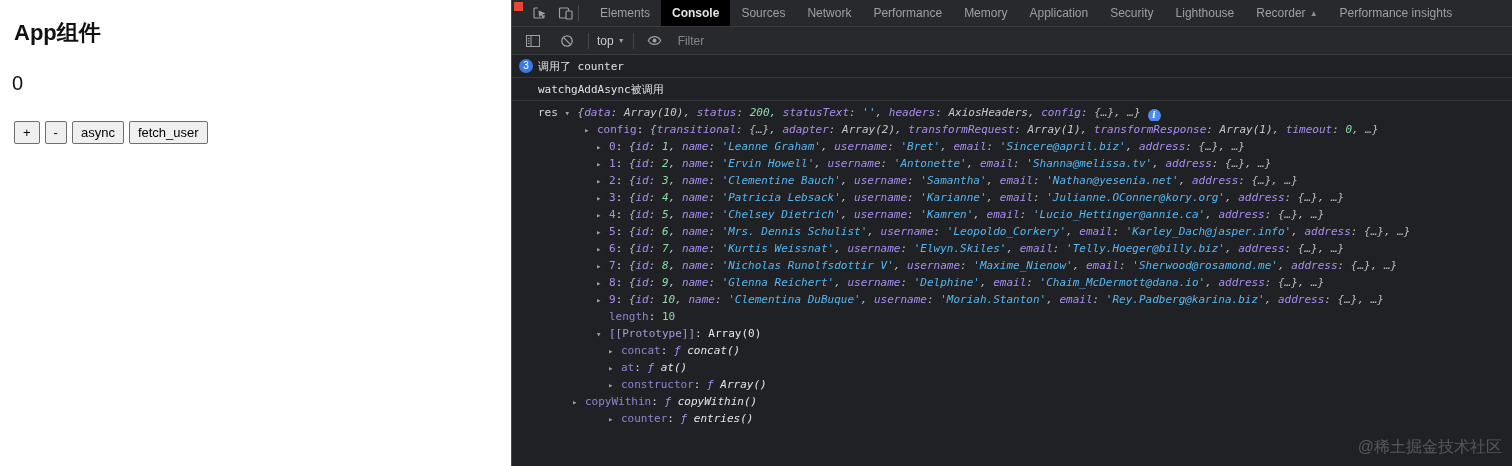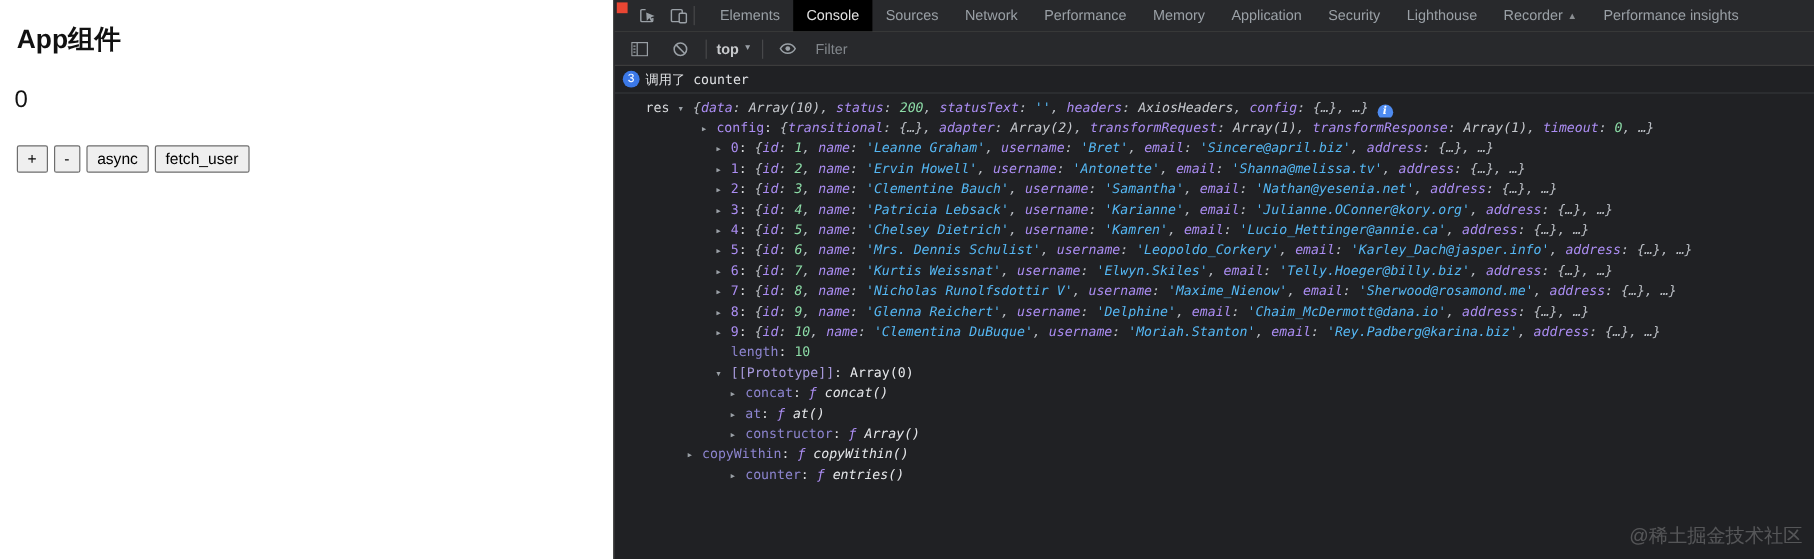--- a/index.html
+++ b/index.html
@@ -27,28 +27,28 @@
   }
   .tabbar {
     height:27px; background:#28292c; border-bottom:1px solid #3c3c3c;
     display:flex; align-items:center; color:#9aa0a6; overflow:hidden; white-space:nowrap;
   }
   .rec-dot { width:9px; height:9px; background:#e94633; align-self:flex-start; margin:2px 3px 0 2px; flex:none; }
   .icon-btn { width:26px; height:26px; display:flex; align-items:center; justify-content:center; flex:none; cursor:pointer; }
   .sep { width:1px; height:16px; background:#47484a; flex:none; }
   .tab-strip { display:flex; align-items:center; height:27px; margin-left:10px; }
   .tab { padding:0 11px; height:27px; display:flex; align-items:center; gap:4px; font-size:12px; white-space:nowrap; cursor:pointer; }
-  .tab.active { background:#000; color:#e3e3e3; }
+  .tab.active { background:#000; color:#e3e3e3;font-weight:bold; }
   .tab-badge { font-size:8px; color:#8a8d91; }
 
   .toolbar {
     height:28px; background:#28292c; border-bottom:1px solid #3c3c3c;
     display:flex; align-items:center; gap:8px; padding:0 8px; color:#9aa0a6;
   }
-  .context { display:flex; align-items:center; gap:4px; font-size:12px; color:#c8cacd; cursor:pointer;font-weight:bold; }
+  .context { display:flex; align-items:center; gap:4px; font-size:12px; color:#c8cacd; cursor:pointer; }
   .caret { font-size:7px; color:#9aa0a6; }
   .filter-input { background:transparent; border:none; outline:none; color:#e8eaed; font-size:12px; width:320px; font-family:"Liberation Sans", sans-serif; }
   .filter-input::placeholder { color:#82878c; }
 
   
   .console { font-family:"DejaVu Sans Mono", monospace; font-size:11px; color:#dfe1e4; }
   .msg { position:relative; padding:5px 8px 4px 26px; border-bottom:1px solid #343639; line-height:13px; font-family:"DejaVu Sans Mono", sans-serif; }
   .count-badge {
     position:absolute; left:7px; top:4px; min-width:14px; height:14px; border-radius:8px;
     background:#3b78e7; color:#fff; font-size:10px; line-height:14px; text-align:center; padding:0 3px;
@@ -188,20 +188,21 @@
         <path d="M7.5 3.6 C4.6 3.6 2.3 5.7 1.3 7.5 C2.3 9.3 4.6 11.4 7.5 11.4 C10.4 11.4 12.7 9.3 13.7 7.5 C12.7 5.7 10.4 3.6 7.5 3.6 Z" fill="none" stroke="#9aa0a6" stroke-width="1.2"></path>
         <circle cx="7.5" cy="7.5" r="2" fill="#9aa0a6"></circle>
       </svg>
     </span>
 
     <input class="filter-input" placeholder="Filter" style="">
   </div>
 
   <div class="console">
       <div class="msg"><span class="count-badge">3</span><span>调用了 counter</span></div>
+      <div class="msg"><span>watchgAddAsync被调用</span></div>
       <div class="trow first" style="padding-left: 26px;"><span class="tk-p">res </span><span class="arrow">▾</span><span class="tk-pi">{</span><span class="tk-ki">data</span><span class="tk-pi">: </span><span class="tk-clsi">Array(10)</span><span class="tk-pi">, </span><span class="tk-ki">status</span><span class="tk-pi">: </span><span class="tk-ni">200</span><span class="tk-pi">, </span><span class="tk-ki">statusText</span><span class="tk-pi">: </span><span class="tk-s">''</span><span class="tk-pi">, </span><span class="tk-ki">headers</span><span class="tk-pi">: </span><span class="tk-clsi">AxiosHeaders</span><span class="tk-pi">, </span><span class="tk-ki">config</span><span class="tk-pi">: {…}, …}</span><span class="info-icon">i</span></div>
       <div class="trow" style="padding-left: 72px;"><span class="arrow">▸</span><span class="tk-k">config</span><span class="tk-p">: </span><span class="tk-pi">{</span><span class="tk-ki">transitional</span><span class="tk-pi">: {…}, </span><span class="tk-ki">adapter</span><span class="tk-pi">: </span><span class="tk-clsi">Array(2)</span><span class="tk-pi">, </span><span class="tk-ki">transformRequest</span><span class="tk-pi">: </span><span class="tk-clsi">Array(1)</span><span class="tk-pi">, </span><span class="tk-ki">transformResponse</span><span class="tk-pi">: </span><span class="tk-clsi">Array(1)</span><span class="tk-pi">, </span><span class="tk-ki">timeout</span><span class="tk-pi">: </span><span class="tk-ni">0</span><span class="tk-pi">, …}</span></div>
       <div class="trow" style="padding-left: 84px;"><span class="arrow">▸</span><span class="tk-k">0</span><span class="tk-p">: </span><span class="tk-pi">{</span><span class="tk-ki">id</span><span class="tk-pi">: </span><span class="tk-ni">1</span><span class="tk-pi">, </span><span class="tk-ki">name</span><span class="tk-pi">: </span><span class="tk-s">'Leanne Graham'</span><span class="tk-pi">, </span><span class="tk-ki">username</span><span class="tk-pi">: </span><span class="tk-s">'Bret'</span><span class="tk-pi">, </span><span class="tk-ki">email</span><span class="tk-pi">: </span><span class="tk-s">'Sincere@april.biz'</span><span class="tk-pi">, </span><span class="tk-ki">address</span><span class="tk-pi">: {…}, …}</span></div>
       <div class="trow" style="padding-left: 84px;"><span class="arrow">▸</span><span class="tk-k">1</span><span class="tk-p">: </span><span class="tk-pi">{</span><span class="tk-ki">id</span><span class="tk-pi">: </span><span class="tk-ni">2</span><span class="tk-pi">, </span><span class="tk-ki">name</span><span class="tk-pi">: </span><span class="tk-s">'Ervin Howell'</span><span class="tk-pi">, </span><span class="tk-ki">username</span><span class="tk-pi">: </span><span class="tk-s">'Antonette'</span><span class="tk-pi">, </span><span class="tk-ki">email</span><span class="tk-pi">: </span><span class="tk-s">'Shanna@melissa.tv'</span><span class="tk-pi">, </span><span class="tk-ki">address</span><span class="tk-pi">: {…}, …}</span></div>
       <div class="trow" style="padding-left: 84px;"><span class="arrow">▸</span><span class="tk-k">2</span><span class="tk-p">: </span><span class="tk-pi">{</span><span class="tk-ki">id</span><span class="tk-pi">: </span><span class="tk-ni">3</span><span class="tk-pi">, </span><span class="tk-ki">name</span><span class="tk-pi">: </span><span class="tk-s">'Clementine Bauch'</span><span class="tk-pi">, </span><span class="tk-ki">username</span><span class="tk-pi">: </span><span class="tk-s">'Samantha'</span><span class="tk-pi">, </span><span class="tk-ki">email</span><span class="tk-pi">: </span><span class="tk-s">'Nathan@yesenia.net'</span><span class="tk-pi">, </span><span class="tk-ki">address</span><span class="tk-pi">: {…}, …}</span></div>
       <div class="trow" style="padding-left: 84px;"><span class="arrow">▸</span><span class="tk-k">3</span><span class="tk-p">: </span><span class="tk-pi">{</span><span class="tk-ki">id</span><span class="tk-pi">: </span><span class="tk-ni">4</span><span class="tk-pi">, </span><span class="tk-ki">name</span><span class="tk-pi">: </span><span class="tk-s">'Patricia Lebsack'</span><span class="tk-pi">, </span><span class="tk-ki">username</span><span class="tk-pi">: </span><span class="tk-s">'Karianne'</span><span class="tk-pi">, </span><span class="tk-ki">email</span><span class="tk-pi">: </span><span class="tk-s">'Julianne.OConner@kory.org'</span><span class="tk-pi">, </span><span class="tk-ki">address</span><span class="tk-pi">: {…}, …}</span></div>
       <div class="trow" style="padding-left: 84px;"><span class="arrow">▸</span><span class="tk-k">4</span><span class="tk-p">: </span><span class="tk-pi">{</span><span class="tk-ki">id</span><span class="tk-pi">: </span><span class="tk-ni">5</span><span class="tk-pi">, </span><span class="tk-ki">name</span><span class="tk-pi">: </span><span class="tk-s">'Chelsey Dietrich'</span><span class="tk-pi">, </span><span class="tk-ki">username</span><span class="tk-pi">: </span><span class="tk-s">'Kamren'</span><span class="tk-pi">, </span><span class="tk-ki">email</span><span class="tk-pi">: </span><span class="tk-s">'Lucio_Hettinger@annie.ca'</span><span class="tk-pi">, </span><span class="tk-ki">address</span><span class="tk-pi">: {…}, …}</span></div>
       <div class="trow" style="padding-left: 84px;"><span class="arrow">▸</span><span class="tk-k">5</span><span class="tk-p">: </span><span class="tk-pi">{</span><span class="tk-ki">id</span><span class="tk-pi">: </span><span class="tk-ni">6</span><span class="tk-pi">, </span><span class="tk-ki">name</span><span class="tk-pi">: </span><span class="tk-s">'Mrs. Dennis Schulist'</span><span class="tk-pi">, </span><span class="tk-ki">username</span><span class="tk-pi">: </span><span class="tk-s">'Leopoldo_Corkery'</span><span class="tk-pi">, </span><span class="tk-ki">email</span><span class="tk-pi">: </span><span class="tk-s">'Karley_Dach@jasper.info'</span><span class="tk-pi">, </span><span class="tk-ki">address</span><span class="tk-pi">: {…}, …}</span></div>
       <div class="trow" style="padding-left: 84px;"><span class="arrow">▸</span><span class="tk-k">6</span><span class="tk-p">: </span><span class="tk-pi">{</span><span class="tk-ki">id</span><span class="tk-pi">: </span><span class="tk-ni">7</span><span class="tk-pi">, </span><span class="tk-ki">name</span><span class="tk-pi">: </span><span class="tk-s">'Kurtis Weissnat'</span><span class="tk-pi">, </span><span class="tk-ki">username</span><span class="tk-pi">: </span><span class="tk-s">'Elwyn.Skiles'</span><span class="tk-pi">, </span><span class="tk-ki">email</span><span class="tk-pi">: </span><span class="tk-s">'Telly.Hoeger@billy.biz'</span><span class="tk-pi">, </span><span class="tk-ki">address</span><span class="tk-pi">: {…}, …}</span></div>
       <div class="trow" style="padding-left: 84px;"><span class="arrow">▸</span><span class="tk-k">7</span><span class="tk-p">: </span><span class="tk-pi">{</span><span class="tk-ki">id</span><span class="tk-pi">: </span><span class="tk-ni">8</span><span class="tk-pi">, </span><span class="tk-ki">name</span><span class="tk-pi">: </span><span class="tk-s">'Nicholas Runolfsdottir V'</span><span class="tk-pi">, </span><span class="tk-ki">username</span><span class="tk-pi">: </span><span class="tk-s">'Maxime_Nienow'</span><span class="tk-pi">, </span><span class="tk-ki">email</span><span class="tk-pi">: </span><span class="tk-s">'Sherwood@rosamond.me'</span><span class="tk-pi">, </span><span class="tk-ki">address</span><span class="tk-pi">: {…}, …}</span></div>

